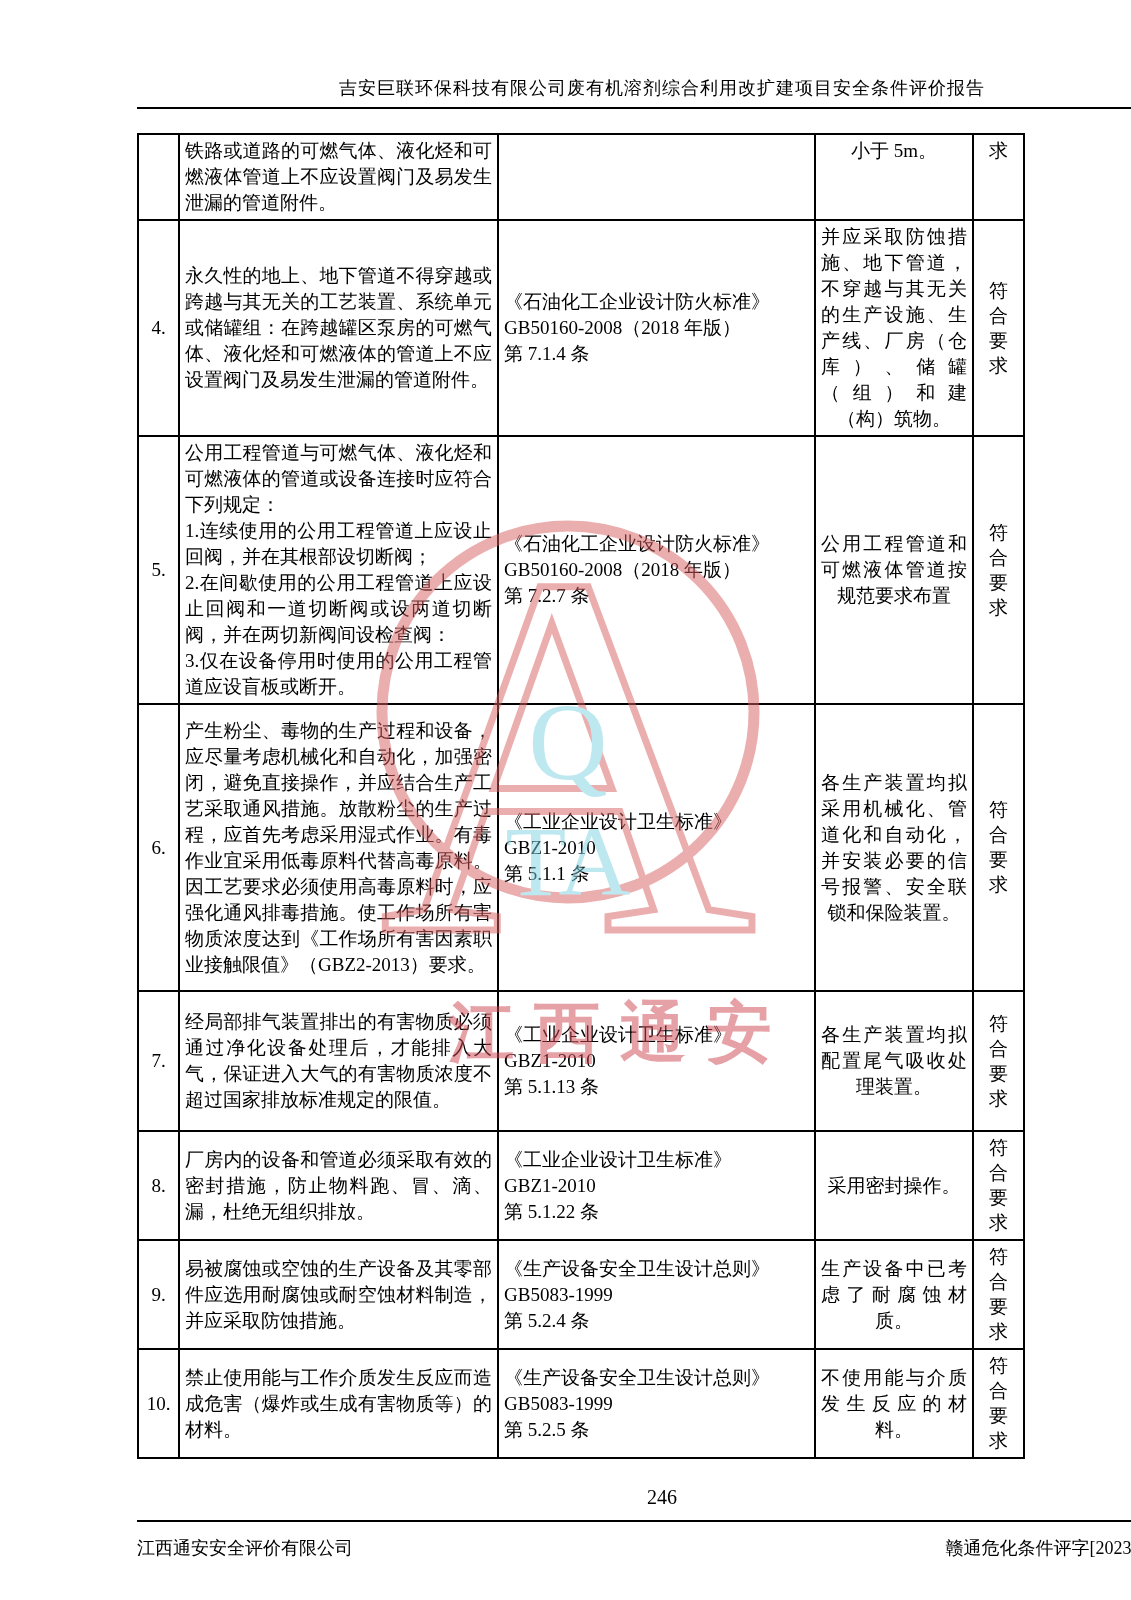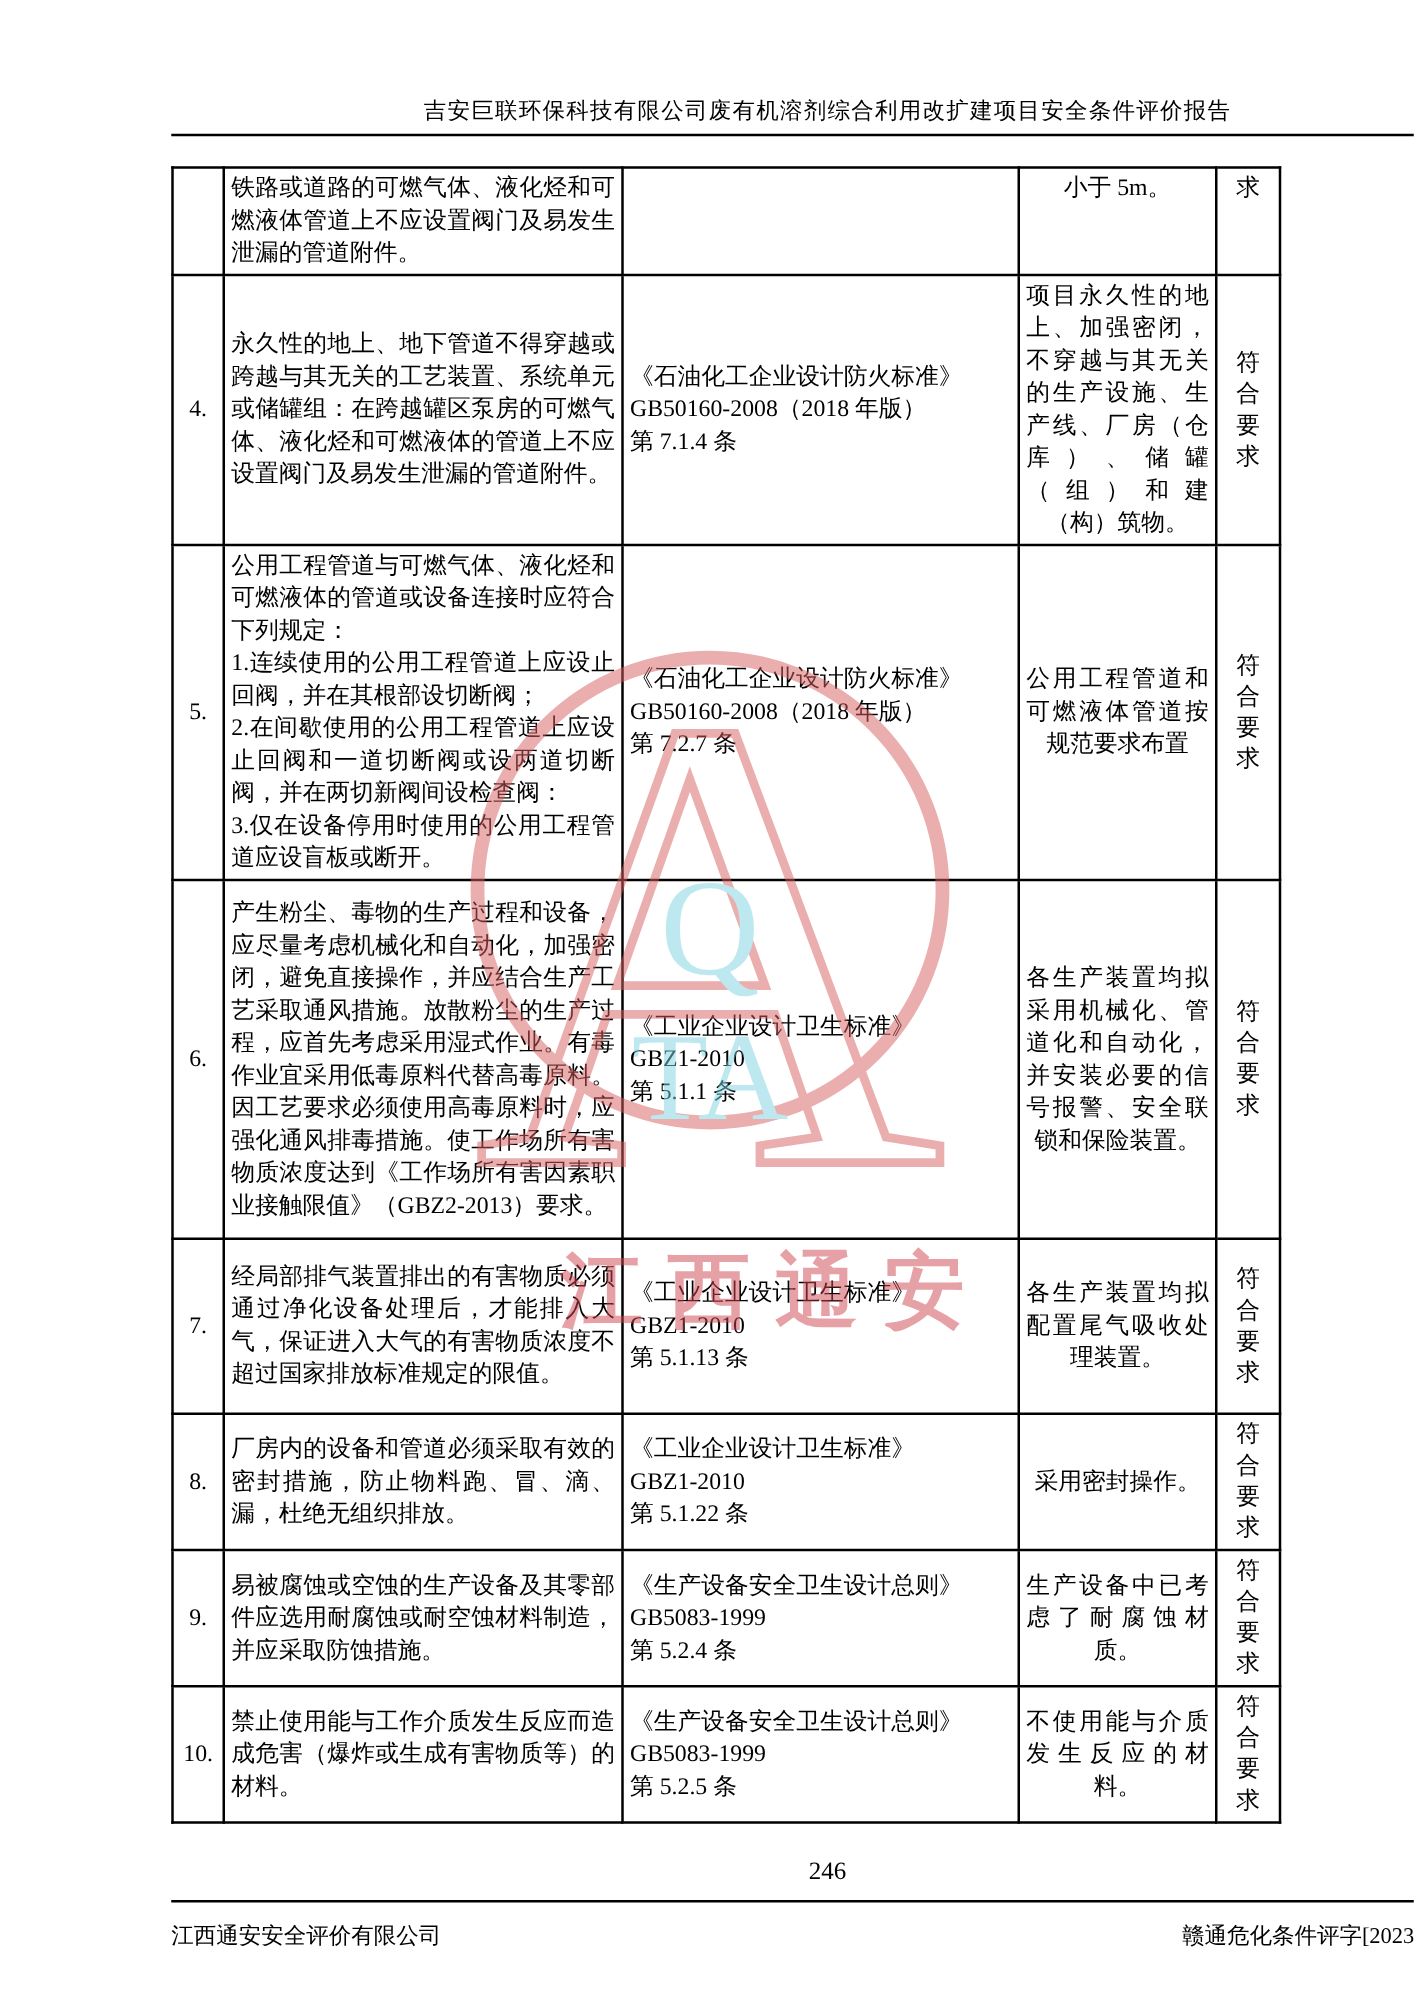--- a/index.html
+++ b/index.html
@@ -71,21 +71,21 @@
         <td class="t-std"></td>
         <td class="t-con">小于 5m。</td>
         <td class="t-ver"><span class="vtext">求</span></td>
       </tr>
       <tr style="height:208px">
         <td class="t-num">4.</td>
         <td class="t-req">永久性的地上、地下管道不得穿越或跨越与其无关的工艺装置、系统单元或储罐组：在跨越罐区泵房的可燃气体、液化烃和可燃液体的管道上不应设置阀门及易发生泄漏的管道附件。</td>
         <td class="t-std">《石油化工企业设计防火标准》
 GB50160-2008（2018 年版）
 第 7.1.4 条</td>
-        <td class="t-con">项目永久性的地上、加强密闭，不穿越与其无关的生产设施、生产线、厂房（仓库）、储罐（组）和建（构）筑物。</td>
+        <td class="t-con">并应采取防蚀措施、地下管道，不穿越与其无关的生产设施、生产线、厂房（仓库）、储罐（组）和建（构）筑物。</td>
         <td class="t-ver"><span class="vtext">符合要求</span></td>
       </tr>
       <tr style="height:248px">
         <td class="t-num">5.</td>
         <td class="t-req">公用工程管道与可燃气体、液化烃和可燃液体的管道或设备连接时应符合下列规定：
 1.连续使用的公用工程管道上应设止回阀，并在其根部设切断阀；
 2.在间歇使用的公用工程管道上应设止回阀和一道切断阀或设两道切断阀，并在两切新阀间设检查阀：
 3.仅在设备停用时使用的公用工程管道应设盲板或断开。</td>
         <td class="t-std">《石油化工企业设计防火标准》
 GB50160-2008（2018 年版）

